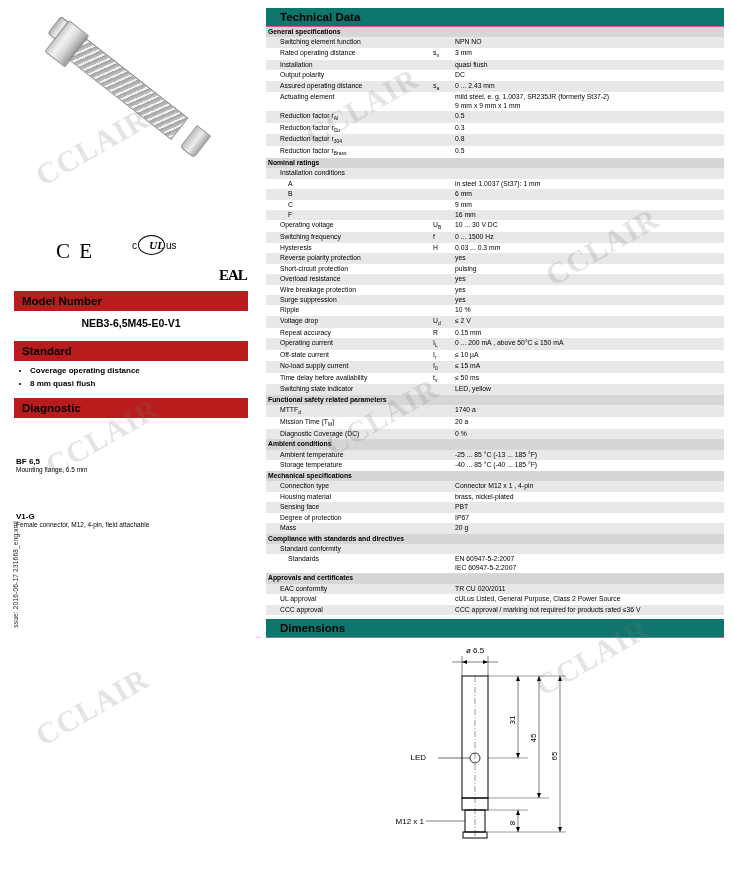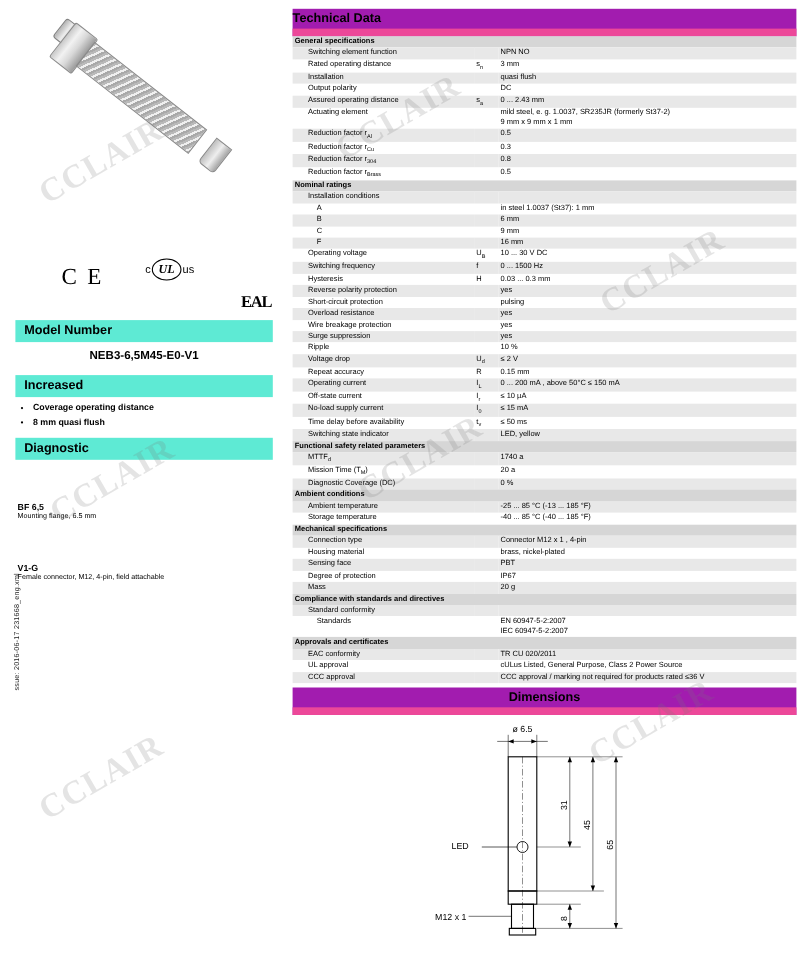--- a/index.html
+++ b/index.html
@@ -52,51 +52,51 @@
     border:1px solid #8a8a8a;
     transform: rotate(38deg); transform-origin:left top;
     border-radius:0 0 4px 4px;
   }
 
   .certs { position:relative; height:56px; margin-top:2px; }
   .ce { position:absolute; left:42px; top:14px; font-size:21px; font-family:"Liberation Serif", serif; letter-spacing:2px; }
   .ul { position:absolute; left:118px; top:10px; font-size:9px; }
   .ul .ring {
     display:inline-block; width:27px; height:20px; border:1.6px solid #000;
-    border-radius:50%; text-align:center; line-height:18px;
+    border-radius:50%; text-align:right; line-height:18px;
     font-family:"Liberation Serif",serif; font-weight:bold; font-size:11px; font-style:italic;
     vertical-align:middle;
   }
   .ul .c { font-size:10px; vertical-align:middle; margin-right:1px;}
   .ul .us { font-size:10px; vertical-align:middle; margin-left:1px;margin-top:16px;}
   .eac { position:absolute; left:205px; top:14px; font-size:15px; font-weight:bold; font-family:"Liberation Serif",serif; letter-spacing:-1px;margin-top:28px; }
 
   .sec-bar {
-    background:#5eead4; color:#000; font-weight:bold; font-size:11.5px;
+    background:#b91c1c; color:#000; font-weight:bold; font-size:11.5px;
     padding:4px 8px; margin-top:10px;
   }
   .model-num { font-weight:bold; font-size:10.5px; padding:6px 2px 2px 2px;text-align:center; }
   ul.feat { margin:5px 0 0 0; padding:0 0 0 16px; }
   ul.feat li { font-weight:bold; font-size:8px; margin-bottom:4px; }
 
   .acc-item { margin-top:5px; padding-left:2px; }
   .acc-title { font-weight:bold; font-size:8px;margin-top:39px; }
   .acc-desc { font-size:6.5px; }
 
   .sidecode {
     position:absolute; left:12px; bottom:10px;
     writing-mode: vertical-rl; transform: rotate(180deg);
     font-size:6.5px; color:#222; letter-spacing:0.2px;
   }
 
   
   .right { position:absolute; left:266px; top:8px; width:458px; }
   .hdr {
-    background:#a21caf; font-weight:bold; font-size:11.5px;
-    padding:3px 0; border-bottom:7px solid #ec4899;
+    background:#0f766e; font-weight:bold; font-size:11.5px;
+    padding:3px 14px; border-bottom:1px solid #ec4899;
   }
   table.spec { width:100%; border-collapse:collapse; font-size:6.8px; }
   table.spec td { padding:1px 2px; vertical-align:top; line-height:1.25; }
   tr.zebra { background:#e8e8e8; }
   td.c1 { width:165px; }
   td.c2 { width:22px; }
   td.c3 { }
   .grp { font-weight:bold; background:#d6d6d6; }
   .grp td { padding:1.5px 2px; }
   .indent1 { padding-left:14px !important; }
@@ -133,21 +133,21 @@
       <div class="ce">C&nbsp;E</div>
       <div class="ul">
         <span class="c">c</span><span class="ring">UL</span><span class="us">us</span>
       </div>
       <div class="eac">EAL</div>
     </div>
 
     <div class="sec-bar">Model Number</div>
     <div class="model-num">NEB3-6,5M45-E0-V1</div>
 
-    <div class="sec-bar">Increased</div>
+    <div class="sec-bar">Standard</div>
     <ul class="feat">
       <li>Coverage operating distance</li>
       <li>8 mm quasi flush</li>
     </ul>
 
     <div class="sec-bar">Diagnostic</div>
     <div>
       <div class="acc-item">
         <div class="acc-title">BF 6,5</div>
         <div class="acc-desc">Mounting flange, 6.5 mm</div>
@@ -412,21 +412,21 @@
             <td class="c3">cULus Listed, General Purpose, Class 2 Power Source</td>
           </tr>
           <tr class="zebra">
             <td class="c1 indent1">CCC approval</td>
             <td class="c2"></td>
             <td class="c3">CCC approval / marking not required for products rated ≤36 V</td>
           </tr>
         </tbody>
       </table>
 
-    <div class="hdr" style="margin-top:4px;text-align:center;">Dimensions</div>
+    <div class="hdr" style="margin-top:4px;">Dimensions</div>
 
     <div class="dims">
       <svg class="dwg" viewBox="0 0 458 230">
 
         <rect x="196" y="36" width="26" height="122" fill="none" stroke="#000" stroke-width="1"></rect>
         <rect x="196" y="158" width="26" height="12" fill="none" stroke="#000" stroke-width="1"></rect>
         <rect x="199" y="170" width="20" height="22" fill="none" stroke="#000" stroke-width="1"></rect>
         <rect x="197" y="192" width="24" height="6" fill="none" stroke="#000" stroke-width="1"></rect>
         <line x1="209" y1="36" x2="209" y2="198" stroke="#000" stroke-width="0.4" stroke-dasharray="6,2,1,2"></line>
 

